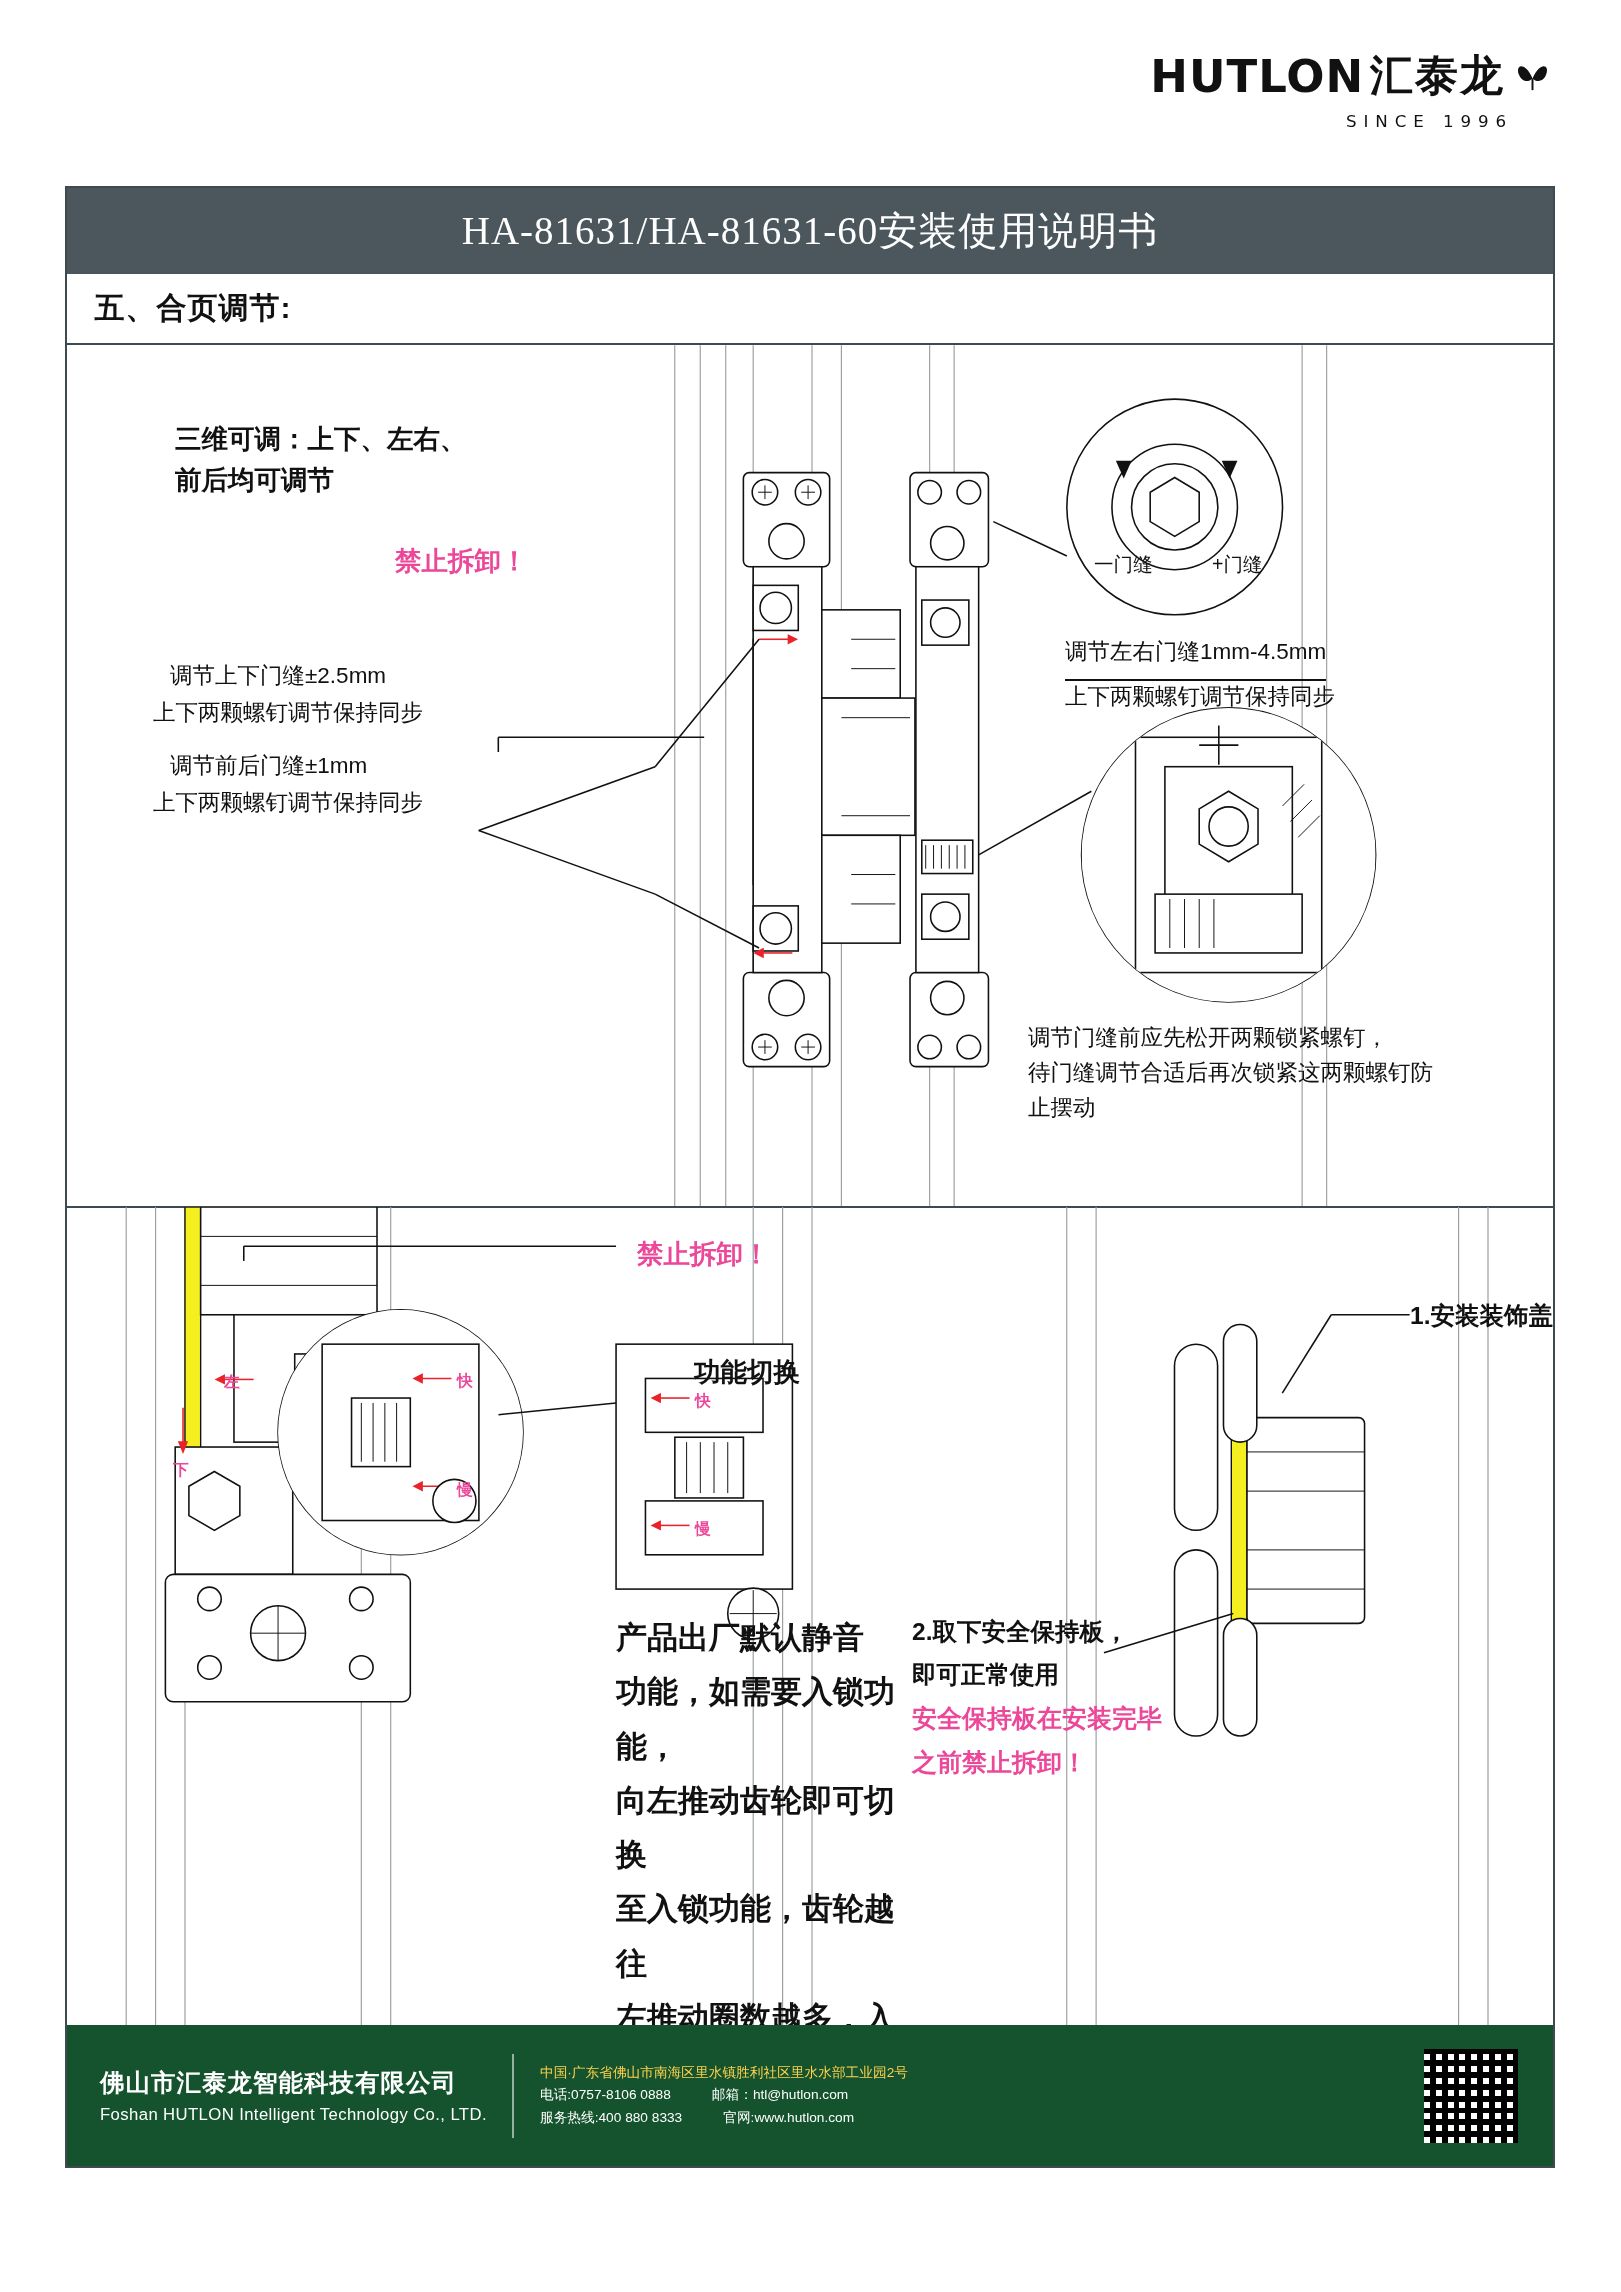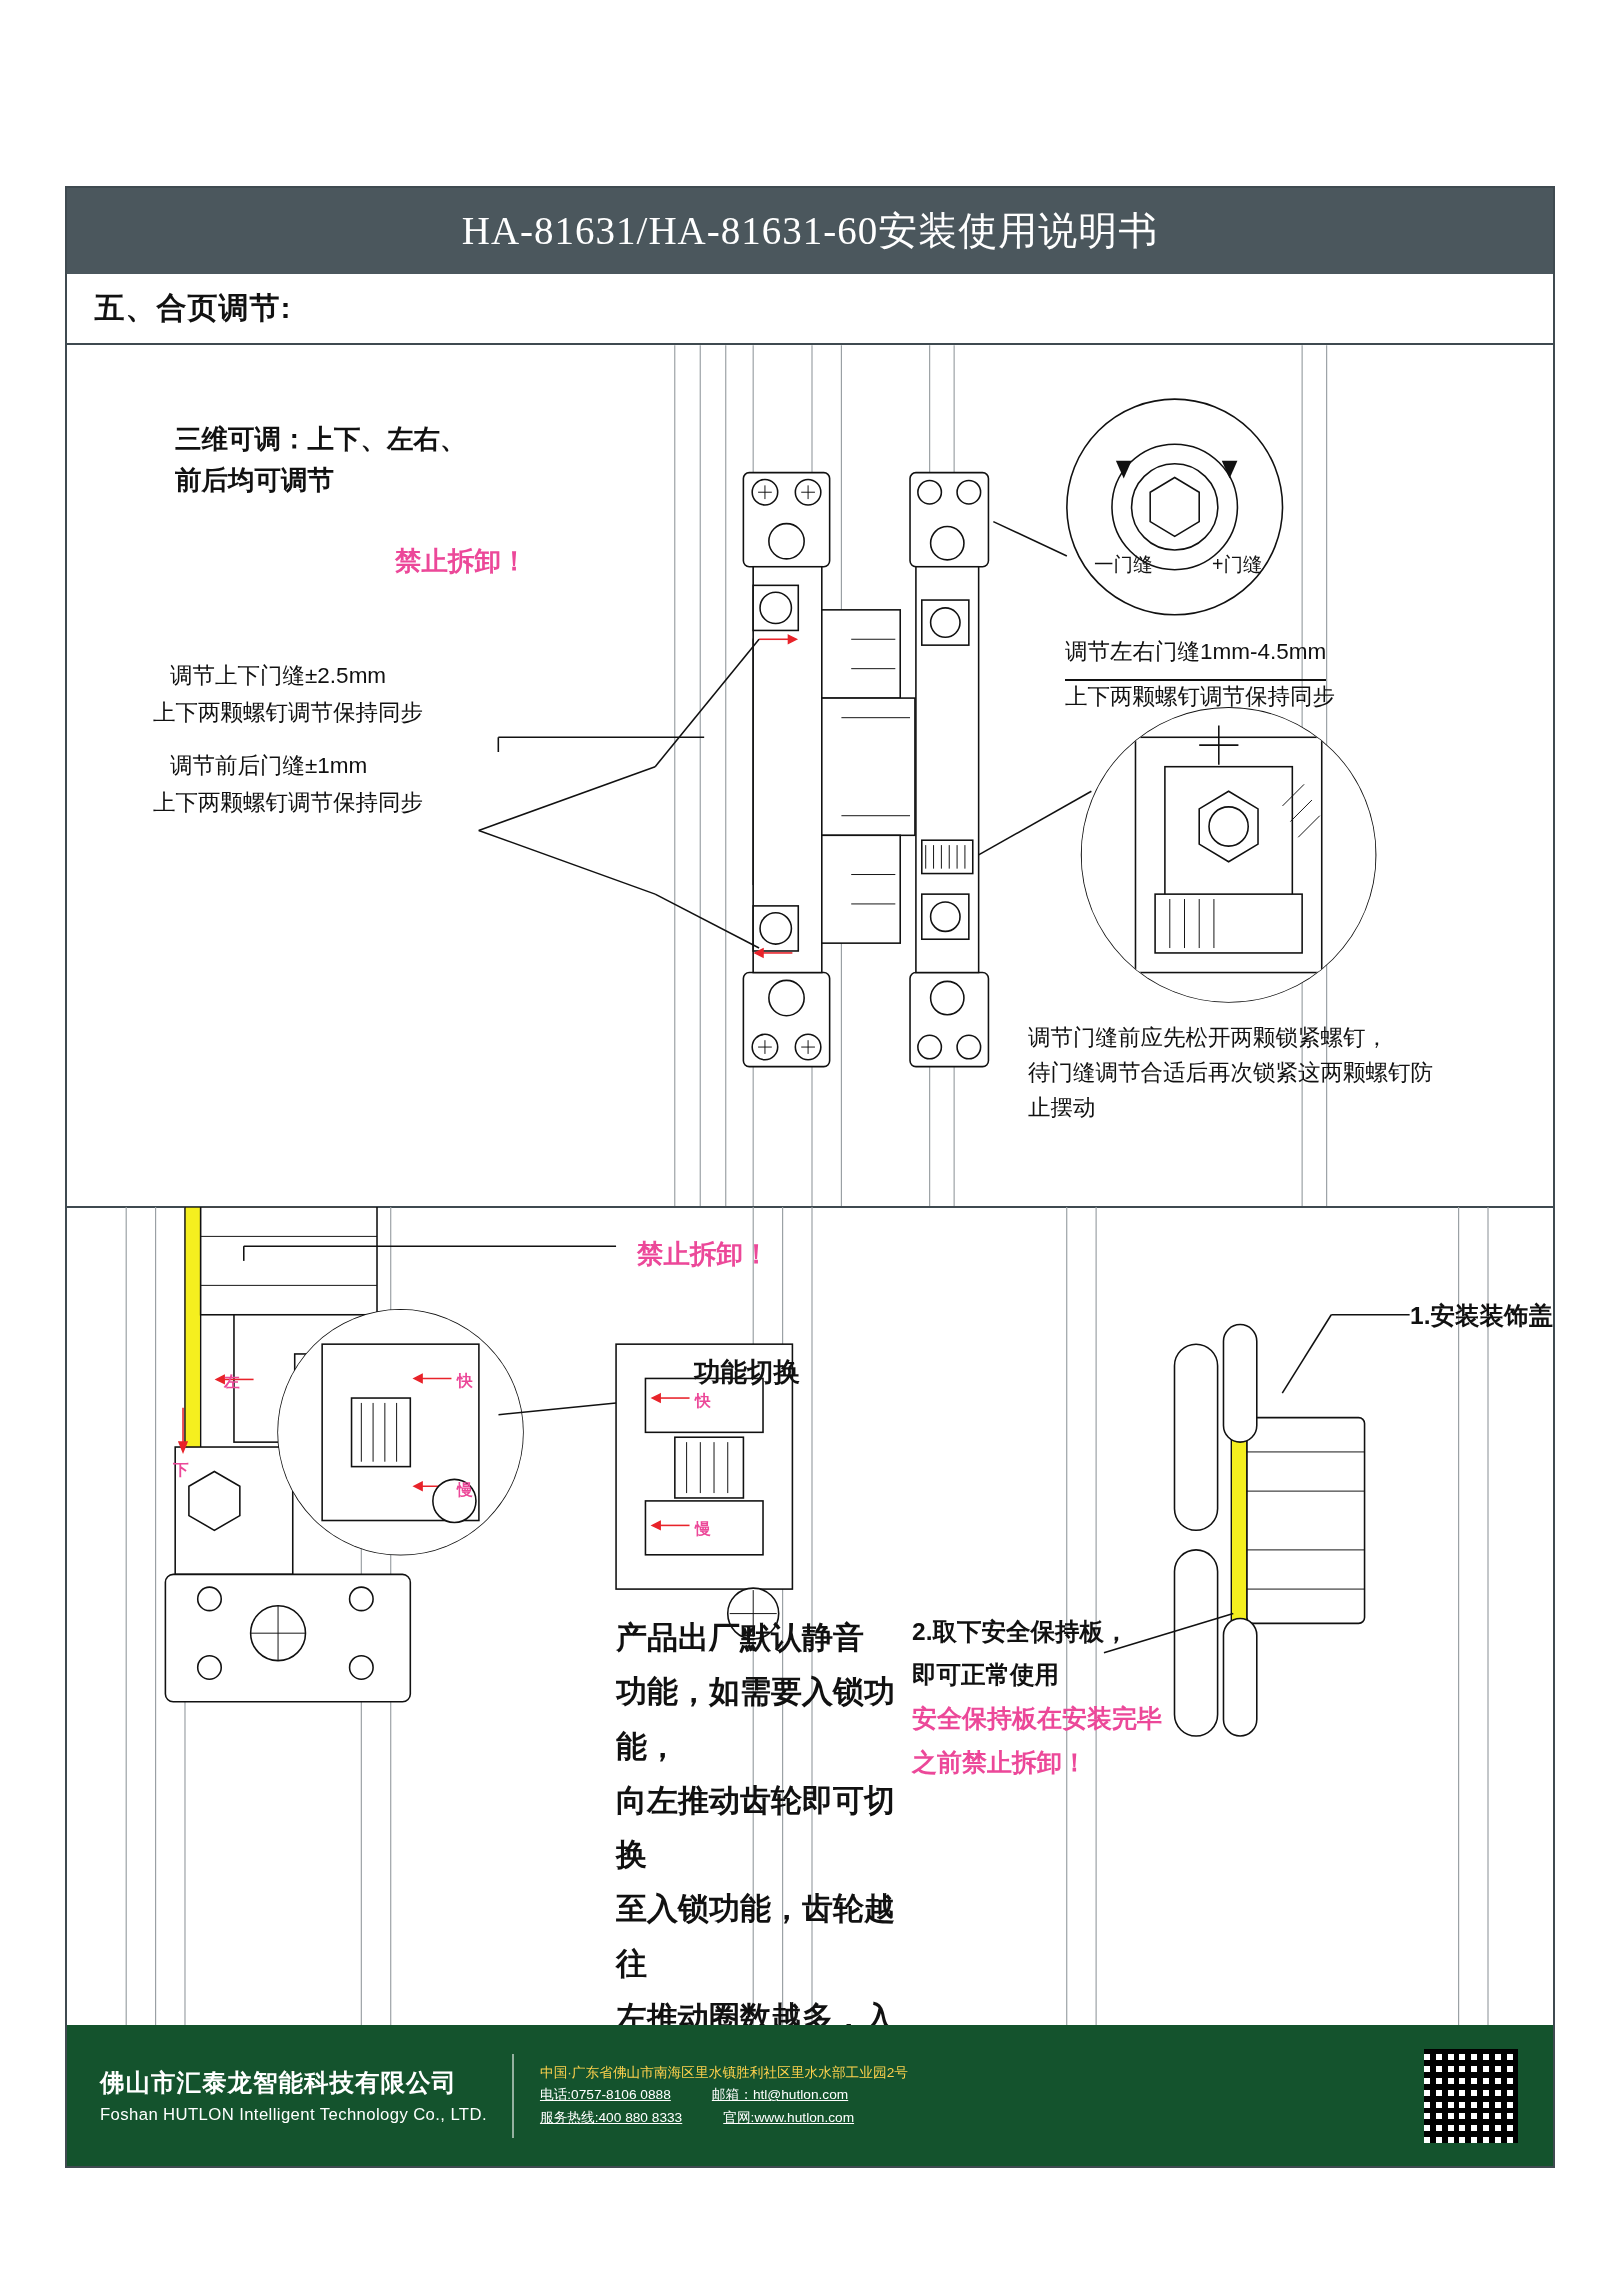--- a/index.html
+++ b/index.html
@@ -159,21 +159,21 @@
     width: 2px;
     height: 84px;
     background: rgba(255,255,255,.55);
     margin: 0 25.5px;
   }
   .footer-info {
     font-size: 13.7px;
     line-height: 1.65;
   }
   .footer-info .addr { color: #ffd24d; }
-  .fi-row { display: flex; gap: 41px; text-decoration: underline; }
+  .fi-row { display: flex; gap: 41px; }
   .qr {
     position: absolute;
     right: 35px;
     top: 23.5px;
     width: 94px;
     height: 94px;
     background:
       repeating-linear-gradient(0deg, #fff 0 5.9px, #000 5.9px 11.8px),
       repeating-linear-gradient(90deg, #fff 0 5.9px, #000 5.9px 11.8px);
     background-blend-mode: multiply;
@@ -201,20 +201,34 @@
   .fill-w { fill: #ffffff; stroke: #111; stroke-width: 1.6; }
   .fill-y { fill: #f5ef1f; stroke: #111; stroke-width: 1.4; }
   .red-ln { stroke: #e8232a; stroke-width: 1.6; fill: none; }
   .red-fill { fill: #e8232a; }
 </style>
 </head>
 <body>
 
 <div class="page">
 
+  <div class="brand">
+    <div class="brand-row">
+      <span class="brand-name">HUTLON</span>
+      <span class="brand-cn">汇泰龙</span>
+      <span class="brand-mark">
+        <svg width="39" height="39" viewBox="0 0 40 40">
+          <path d="M20 22 C12 4, 2 8, 6 18 C9 26, 16 26, 20 22 Z" fill="#111"></path>
+          <path d="M20 22 C28 4, 38 8, 34 18 C31 26, 24 26, 20 22 Z" fill="#111"></path>
+          <path d="M20 22 L20 34" stroke="#111" stroke-width="2" fill="none"></path>
+        </svg>
+      </span>
+    </div>
+    <div class="brand-since">SINCE 1996</div>
+  </div>
 
   <div class="frame">
 
     <div class="title-bar">
       <span class="title-text">HA-81631/HA-81631-60安装使用说明书</span>
     </div>
 
     <div class="section-head">
       <span class="sh-text">五、合页调节:</span>
     </div>

